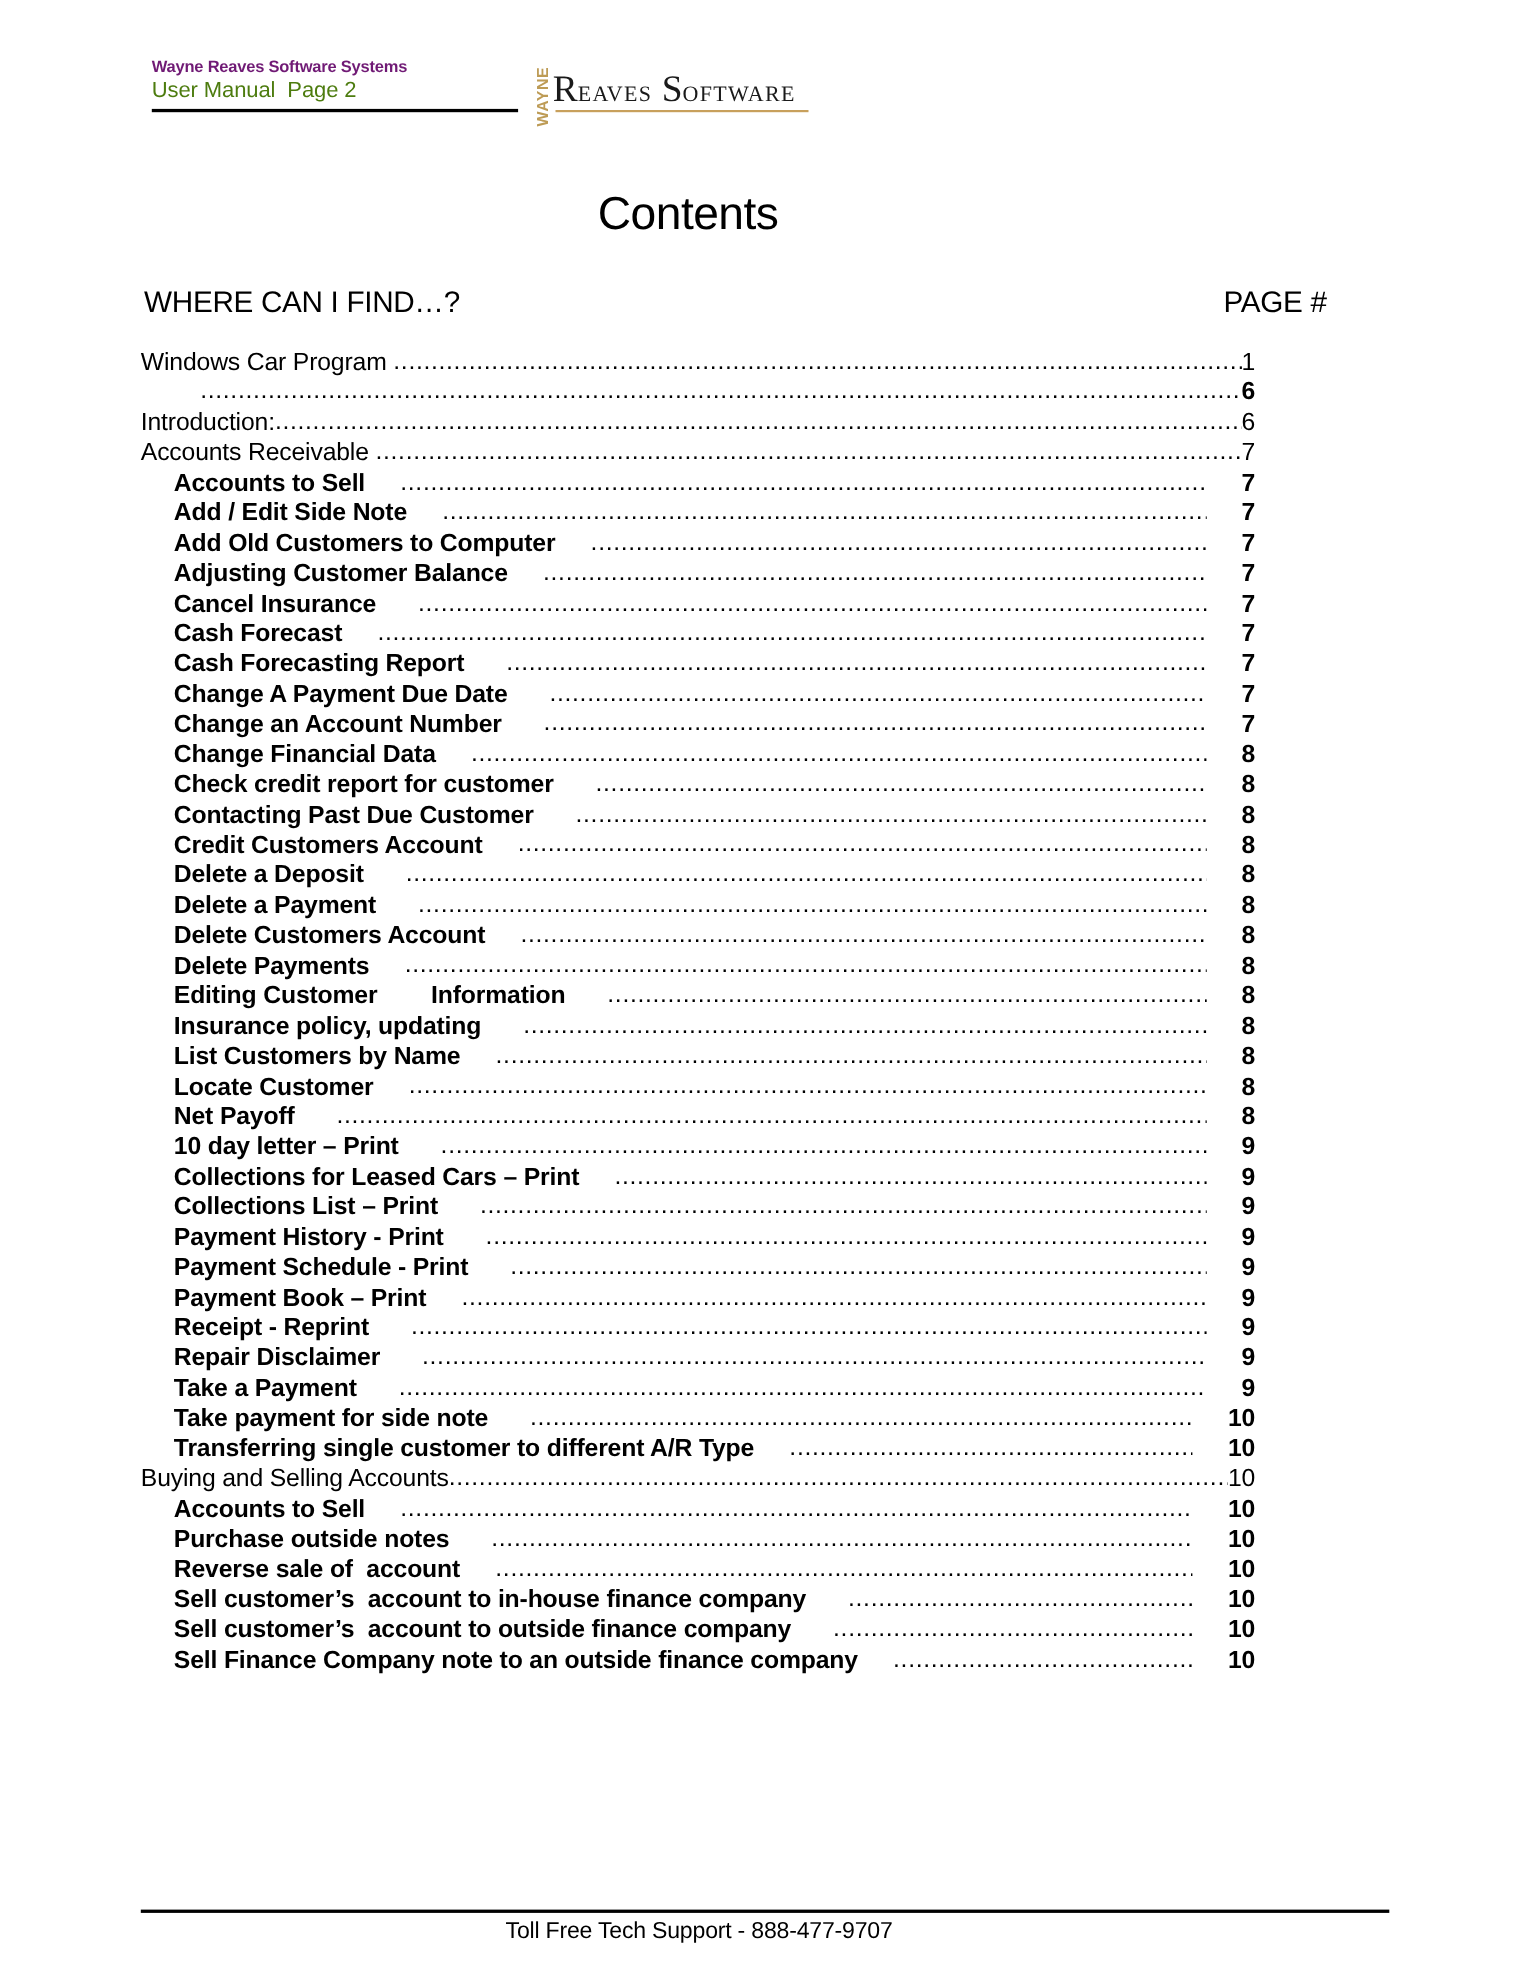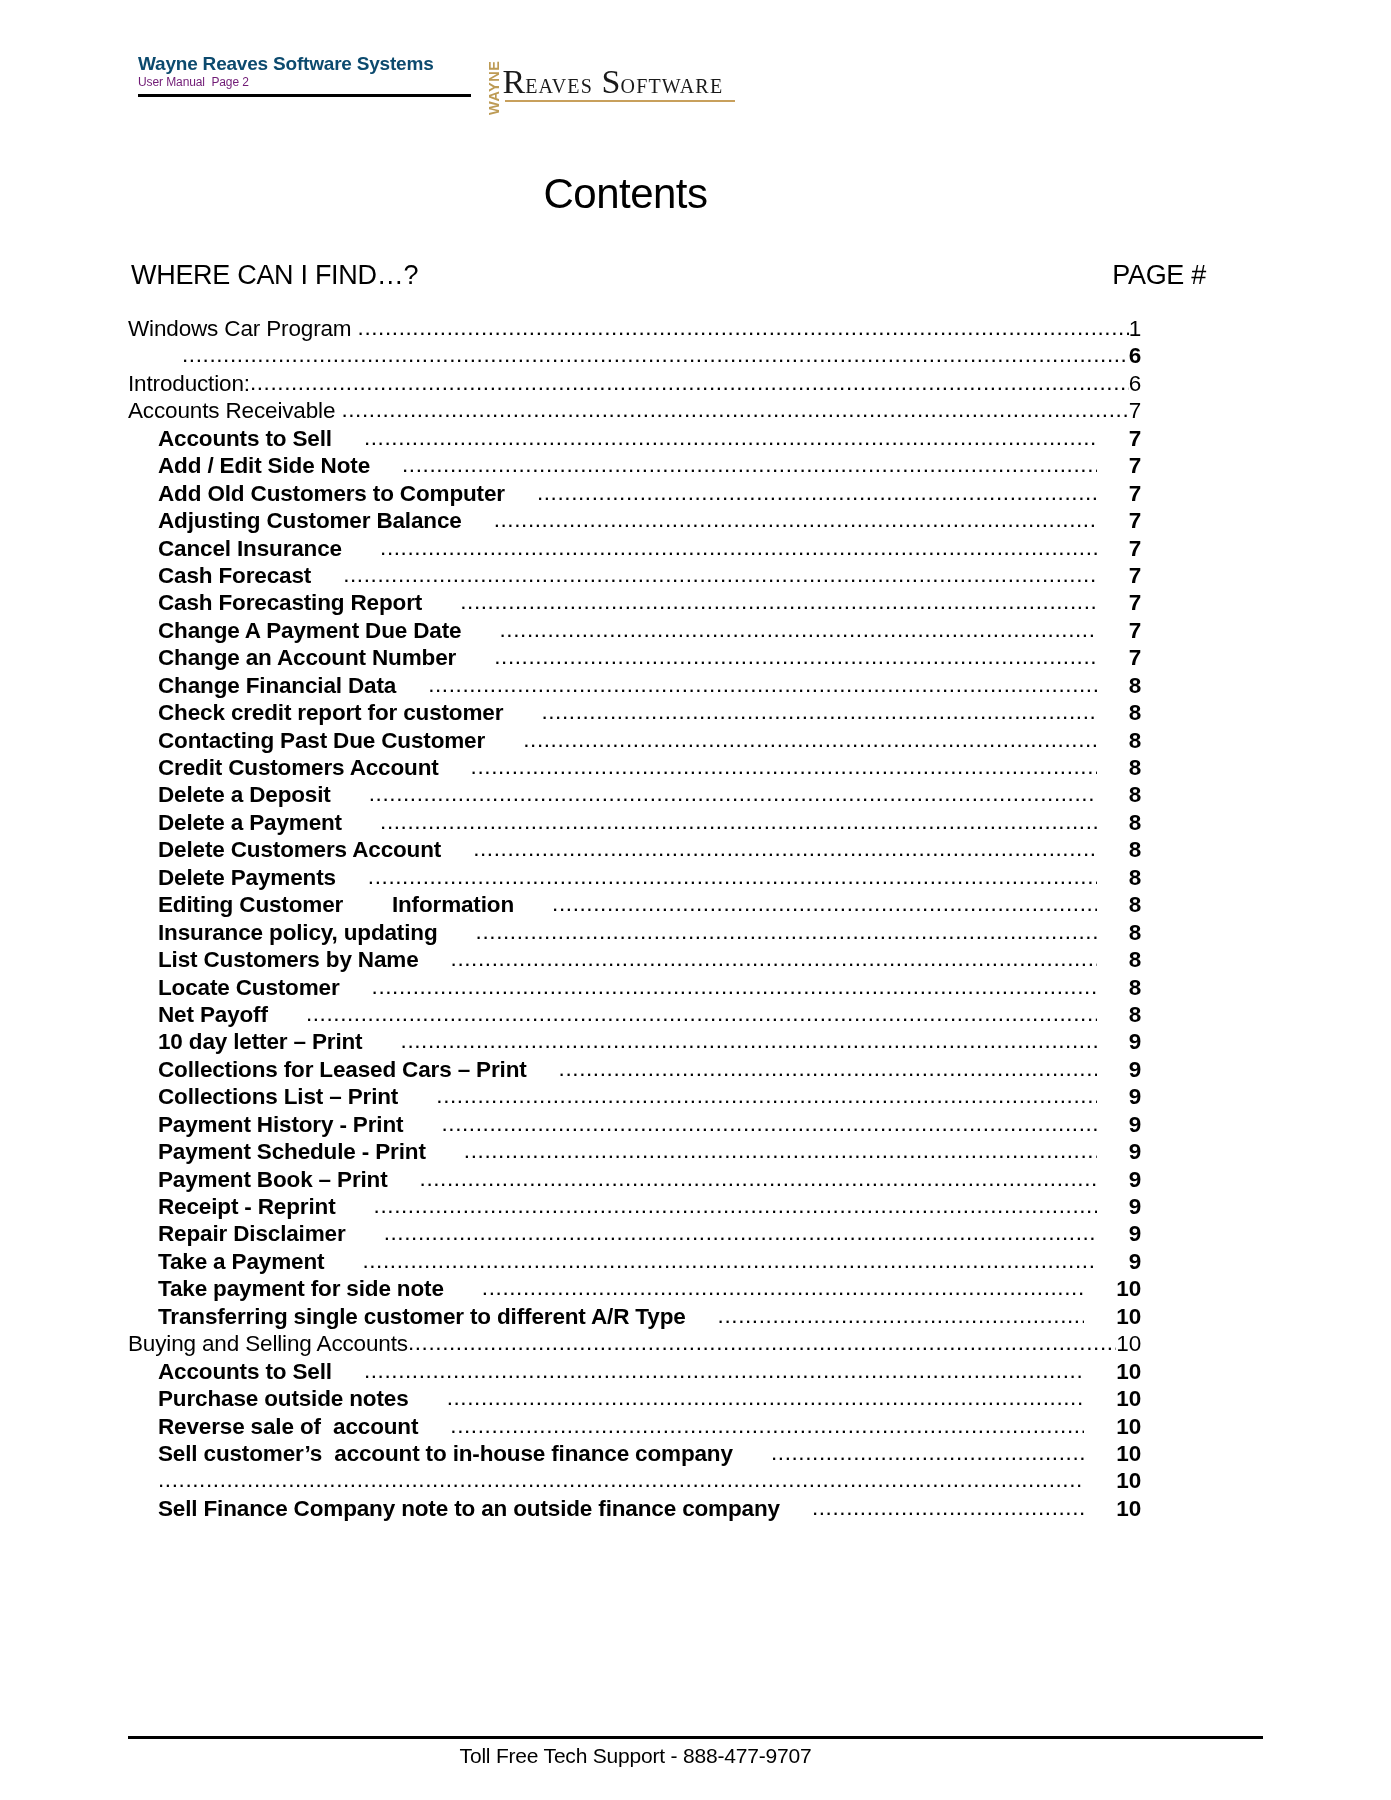--- a/index.html
+++ b/index.html
@@ -32,31 +32,31 @@
     padding: 0 0 0 138px;
   }
   .header-left {
     display: inline-block;
     vertical-align: top;
     width: 325px;
   }
   .company-name {
     font-family: "Liberation Sans", sans-serif;
     font-weight: bold;
-    font-size: 19px;
-    color: #0c4a6e;
+    font-size: 15px;
+    color: #701a75;
     letter-spacing: -0.2px;
     line-height: 1.22;
     white-space: nowrap;
   }
   .manual-line {
     font-family: "Liberation Sans", sans-serif;
     font-weight: normal;
-    font-size: 12px;
-    color: #701a75;
+    font-size: 20px;
+    color: #4d7c0f;
     line-height: 1.25;
     letter-spacing: -0.1px;
     padding-bottom: 3px;
     white-space: pre;
   }
   .header-rule {
     border-bottom: 3px solid #000000;
     width: 333px;
     margin-top: 1px;
   }
@@ -251,21 +251,21 @@
       <div class="toc-row lvl2"><span class="toc-label">Receipt - Reprint </span><span class="toc-dots">.......................................................................................................................................................................................................</span><span class="toc-page">9</span></div>
       <div class="toc-row lvl2"><span class="toc-label">Repair Disclaimer </span><span class="toc-dots">.......................................................................................................................................................................................................</span><span class="toc-page">9</span></div>
       <div class="toc-row lvl2"><span class="toc-label">Take a Payment </span><span class="toc-dots">.......................................................................................................................................................................................................</span><span class="toc-page">9</span></div>
       <div class="toc-row lvl2"><span class="toc-label">Take payment for side note </span><span class="toc-dots">.......................................................................................................................................................................................................</span><span class="toc-page">10</span></div>
       <div class="toc-row lvl2"><span class="toc-label">Transferring single customer to different A/R Type</span><span class="toc-dots">.......................................................................................................................................................................................................</span><span class="toc-page">10</span></div>
       <div class="toc-row lvl1"><span class="toc-label">Buying and Selling Accounts</span><span class="toc-dots">.......................................................................................................................................................................................................</span><span class="toc-page">10</span></div>
       <div class="toc-row lvl2"><span class="toc-label">Accounts to Sell</span><span class="toc-dots">.......................................................................................................................................................................................................</span><span class="toc-page">10</span></div>
       <div class="toc-row lvl2"><span class="toc-label">Purchase outside notes </span><span class="toc-dots">.......................................................................................................................................................................................................</span><span class="toc-page">10</span></div>
       <div class="toc-row lvl2"><span class="toc-label">Reverse sale of  account</span><span class="toc-dots">.......................................................................................................................................................................................................</span><span class="toc-page">10</span></div>
       <div class="toc-row lvl2"><span class="toc-label">Sell customer’s  account to in-house finance company </span><span class="toc-dots">.......................................................................................................................................................................................................</span><span class="toc-page">10</span></div>
-      <div class="toc-row lvl2"><span class="toc-dots">.......................................................................................................................................................................................................</span><span class="toc-page">10</span></div>
+      <div class="toc-row lvl2"><span class="toc-label">Sell customer’s  account to outside finance company </span><span class="toc-dots">.......................................................................................................................................................................................................</span><span class="toc-page">10</span></div>
       <div class="toc-row lvl2"><span class="toc-label">Sell Finance Company note to an outside finance company</span><span class="toc-dots">.......................................................................................................................................................................................................</span><span class="toc-page">10</span></div>
     </div>
 
   <div class="footer">
     <div class="footer-rule"></div>
     <div class="footer-text">Toll Free Tech Support - 888-477-9707</div>
   </div>
 
 </div>
 

